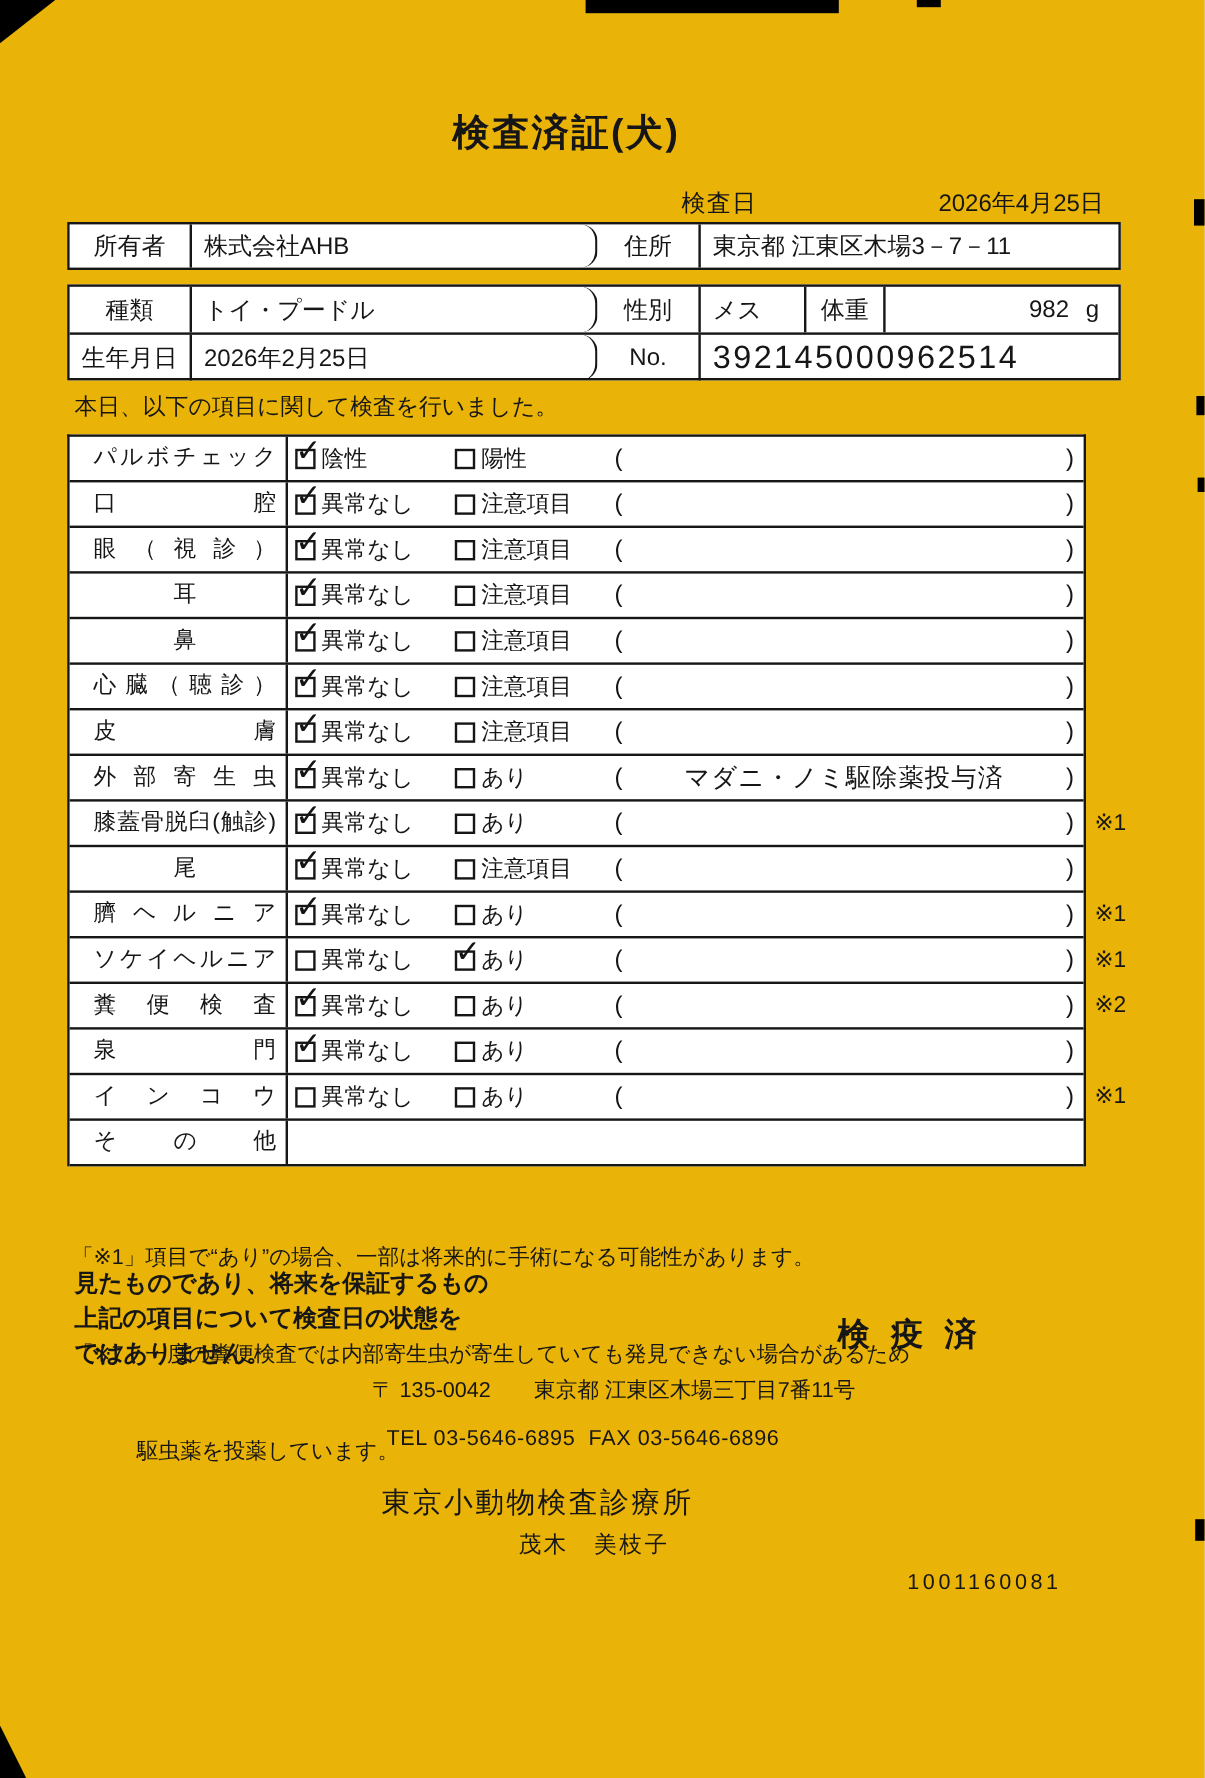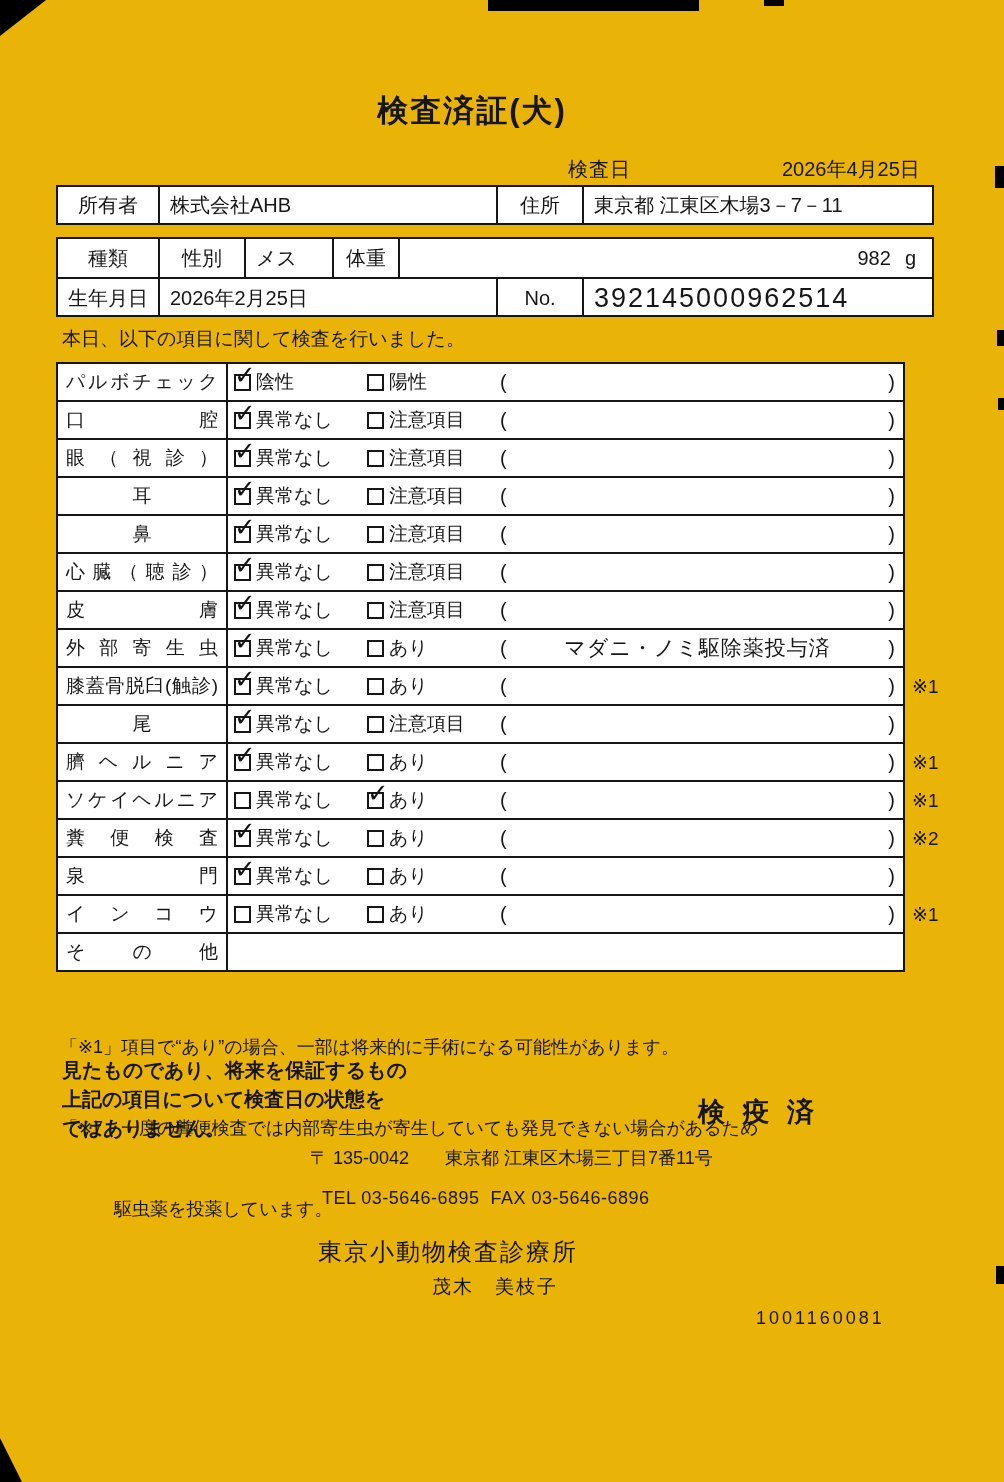--- a/index.html
+++ b/index.html
@@ -27,30 +27,30 @@
   
   .tbl { position:absolute; left:56px; width:878px; border:2px solid #161616; box-sizing:border-box; background:#fff; }
   .tbl1 { top:185px; height:40px; display:flex; }
   .tbl2 { top:237px; height:80px; }
   .tr { display:flex; height:38px; }
   .tr.first { border-bottom:2px solid #161616; box-sizing:border-box; height:40px; }
   .c { box-sizing:border-box; border-right:2px solid #161616; display:flex; align-items:center; font-size:20px; overflow:hidden; white-space:nowrap; }
   .c.last { border-right:none; flex:1;padding-left:35px; }
   .c.center { justify-content:center; }
   .c.pad { padding-left:10px; }
-  .w-a { width:102px; } .w-b { width:338px; } .w-c { width:86px; }
+  .w-a { width:102px; } .w-b { width:338px;border-radius:14px; } .w-c { width:86px; }
   .w-d { width:88px; } .w-e { width:66px; }
   .weight-cell { justify-content:flex-end; padding-right:16px; gap:14px; }
   .no-value { letter-spacing:2px; font-size:27px; }
 
   .intro { left:62px; top:326px; font-size:19px; }
 
   
   .insp { position:absolute; left:56px; top:362px; width:845px; border:2px solid #161616; border-bottom:none; box-sizing:content-box; background:#fff; }
-  .insp-row { position:relative; display:flex; height:38px; border-bottom:2px solid #161616; box-sizing:border-box; }
+  .insp-row { position:relative; display:flex; height:38px; border-bottom:2px solid #161616; box-sizing:border-box;padding-left:12px; }
   .icell { box-sizing:border-box; }
   .ilabel {
     width:170px; border-right:2px solid #161616; padding:0 8px;
     font-size:19px; height:36px; line-height:35px;
     text-align:justify; text-align-last:justify; white-space:nowrap; overflow:hidden;
   }
   .ilabel.single { text-align-last:center; }
   .iopts { flex:1; display:flex; align-items:center; padding-left:6px; }
   .opt { display:flex; align-items:center; font-size:19px; }
   .opt1, .opt2 { width:133px; }
@@ -91,20 +91,21 @@
   <div class="tbl tbl1">
     <div class="c center w-a">所有者</div>
     <div class="c pad w-b">株式会社AHB</div>
     <div class="c center w-c">住所</div>
     <div class="c pad last">東京都 江東区木場3－7－11</div>
   </div>
 
   <div class="tbl tbl2">
     <div class="tr first">
       <div class="c center w-a">種類</div>
+      <div class="c pad w-b">トイ・プードル</div>
       <div class="c center w-c">性別</div>
       <div class="c pad w-d">メス</div>
       <div class="c center w-e">体重</div>
       <div class="c last weight-cell">
         <span>982</span>
         <span>g</span>
       </div>
     </div>
     <div class="tr">
       <div class="c center w-a">生年月日</div>

